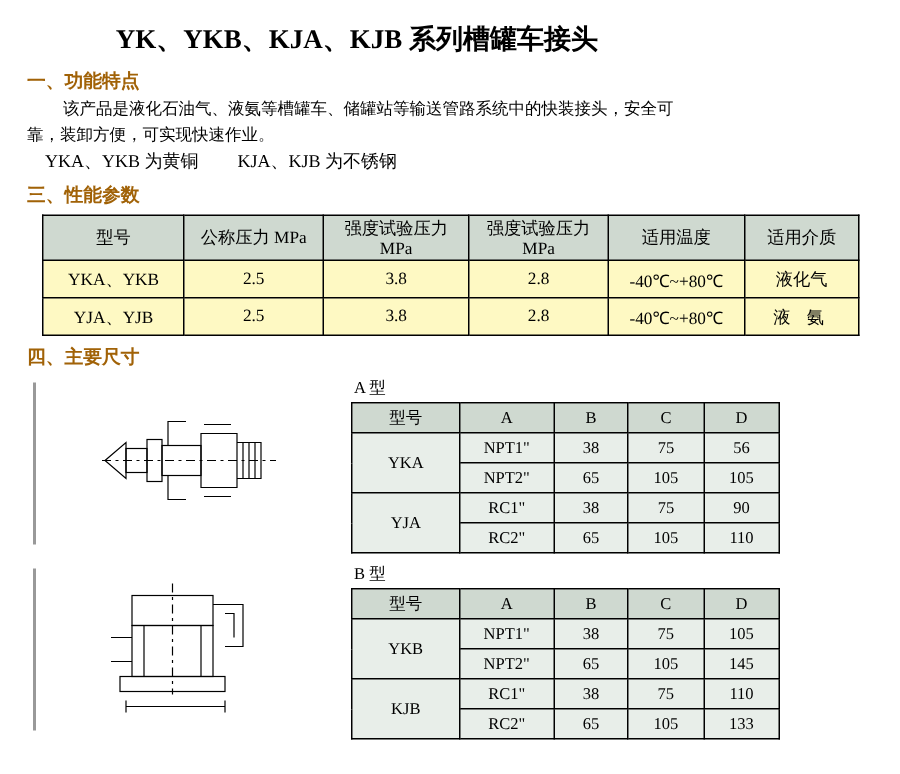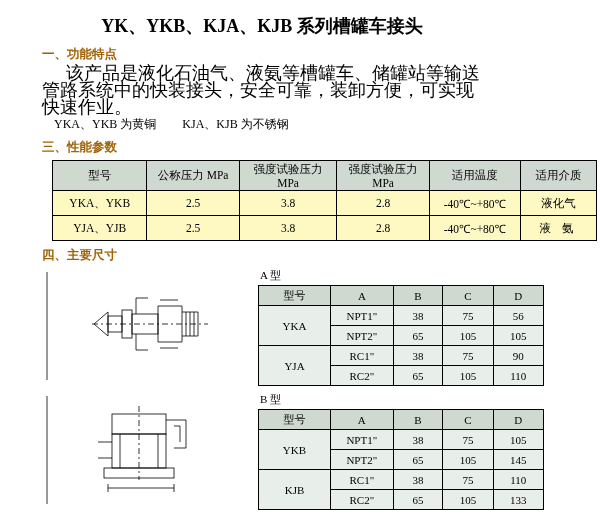--- a/index.html
+++ b/index.html
@@ -14,40 +14,39 @@
     color: #000000;
     position: relative;
     overflow: hidden;
   }
   .page {
     position: relative;
     width: 476px;
     height: 516px;
     box-sizing: border-box;
     padding: 0;
-    margin-left: 24px;
   }
   .title {
     text-align: center;
     font-size: 18px;
     font-weight: bold;
     font-family: "Liberation Serif", serif;
     letter-spacing: 0px;
     padding-top: 14px;
     padding-bottom: 2px;
   }
   .section-head {
     color: #a16207;
     font-weight: bold;
     font-size: 12.5px;
     font-family: "Liberation Serif", serif;
     margin: 6px 0 2px 18px;
   }
   .para {
-    font-size: 18px;
+    font-size: 11px;
     font-family: "Liberation Serif", serif;
     line-height: 17px;
     margin: 0 18px 0 18px;
     text-indent: 24px;
   }
   .mat-line {
     font-size: 12px;
     font-family: "Liberation Serif", serif;
     margin: 0 0 0 30px;
   }

